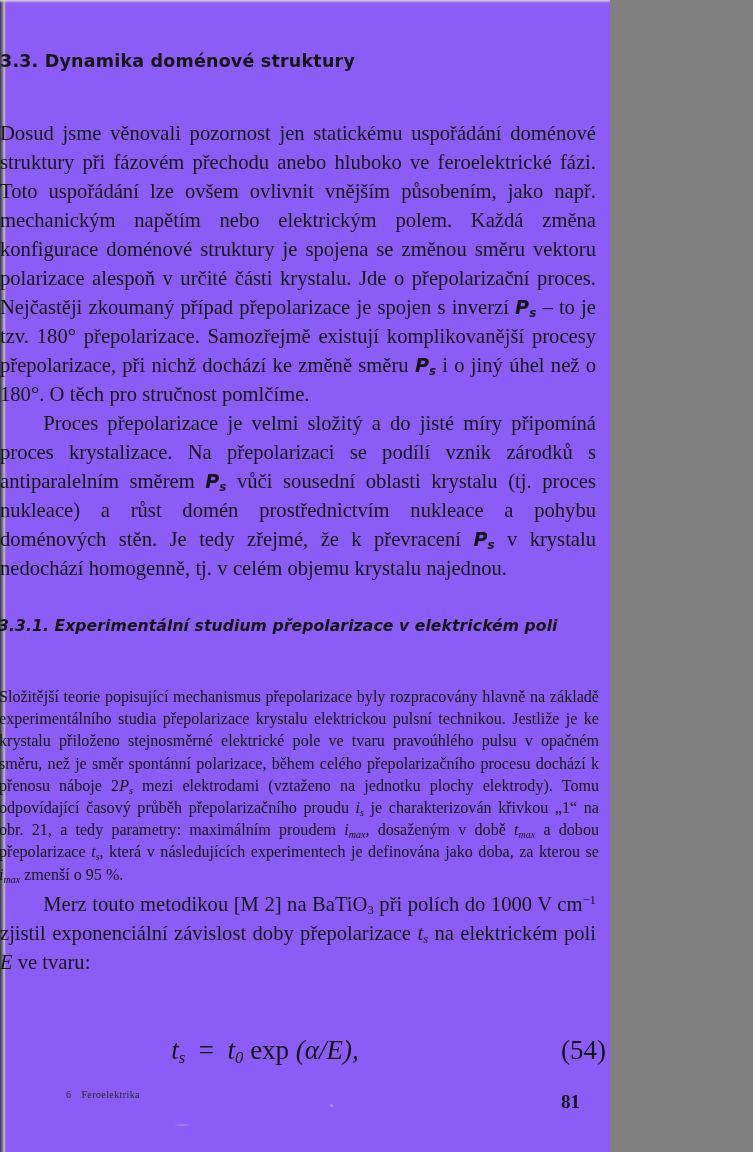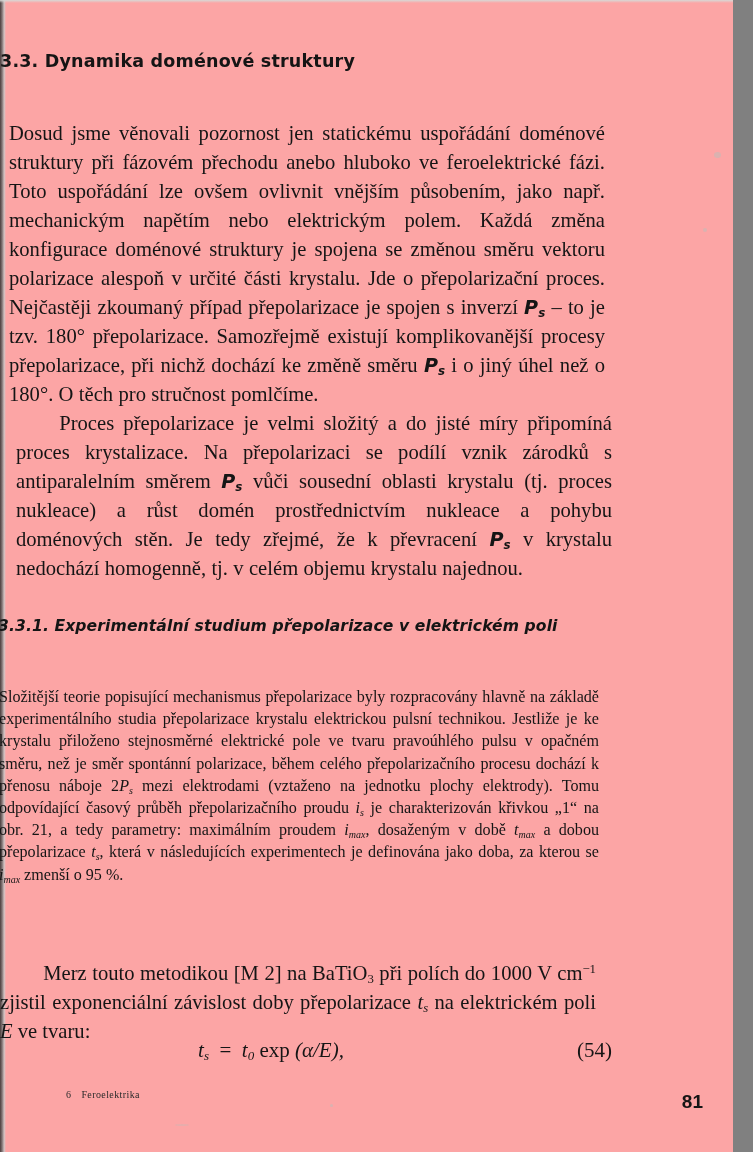--- a/index.html
+++ b/index.html
@@ -2,23 +2,23 @@
 <html><head>
 <meta charset="utf-8">
 <style>
   html, body {
     margin: 0;
     padding: 0;
     background: #808080;
   }
   .page {
     position: relative;
-    width: 733px;
+    width: 610px;
     height: 1152px;
-    background: #fca5a5;
+    background: #8b5cf6;
     overflow: hidden;
     font-family: "Liberation Serif", "DejaVu Serif", serif;
     color: #151515;
     box-sizing: border-box;
   }
   
   .scan-edge-left {
     position: absolute;
     left: 0;
     top: 0;
@@ -54,23 +54,23 @@
 
   p.body {
     font-size: 20.6px;
     line-height: 29px;
     margin: 0;
     text-align: justify;
     text-justify: inter-word;
     hyphens: manual;
     word-spacing: .2px;
   }
-  p.body.indent { text-indent: 2.1em; margin-left: 16px; }
+  p.body.indent { text-indent: 2.1em; }
 
-  .para1 { position: absolute; left: 0; top: 119px; width: 596px; padding-left: 9px; }
+  .para1 { position: absolute; left: 0; top: 119px; width: 596px; }
   .para2 { position: absolute; left: 0; top: 409px; width: 596px; }
 
   h2.subsect-title {
     font-family: "DejaVu Sans", "Liberation Sans", sans-serif;
     font-size: 15.6px;
     font-weight: bold;
     font-style: italic;
     margin: 0;
     position: absolute;
     left: -2px;
@@ -87,35 +87,35 @@
     font-size: 16.1px;
     line-height: 22.2px;
     margin: 0;
     text-align: justify;
     font-family: Liberation Serif, serif;
   }
 
   .para3 {
     position: absolute;
     left: 0;
-    top: 959px;
+    top: 890px;
     width: 596px;
     font-size: 20.6px;
     line-height: 29px;
     margin: 0;
     text-align: justify;
     text-indent: 2.1em;
   }
 
   .equation-row {
     position: absolute;
-    left: 16px;
+    left: 10px;
     top: 1036px;
     width: 596px;
-    font-size: 21px;
+    font-size: 27px;
     line-height: 28px;
   }
   .eq-body {
     display: block;
     text-align: center;
     padding-right: 86px;
   }
   .eq-number {
     position: absolute;
     right: 0;
@@ -128,21 +128,21 @@
     top: 1089px;
     font-size: 10px;
     letter-spacing: .4px;
     color: #2a2a2a;
   }
   .footer-left .fnum { margin-right: 10px; }
   .page-number {
     position: absolute;
     right: 30px;
     top: 1091px;
-    font-family: Liberation Sans, sans-serif;
+    font-family: Liberation Serif, serif;
     font-size: 19px;
     font-weight: bold;
   }
 
   
   i.var { font-style: italic; }
   b.vec { font-weight: bold; font-style: italic; font-family: "DejaVu Sans", "Liberation Sans", sans-serif; font-size: .93em; }
   sub, sup { font-size: .62em; line-height: 0; }
   sub { vertical-align: -.26em; }
   sup { vertical-align: .52em; }

